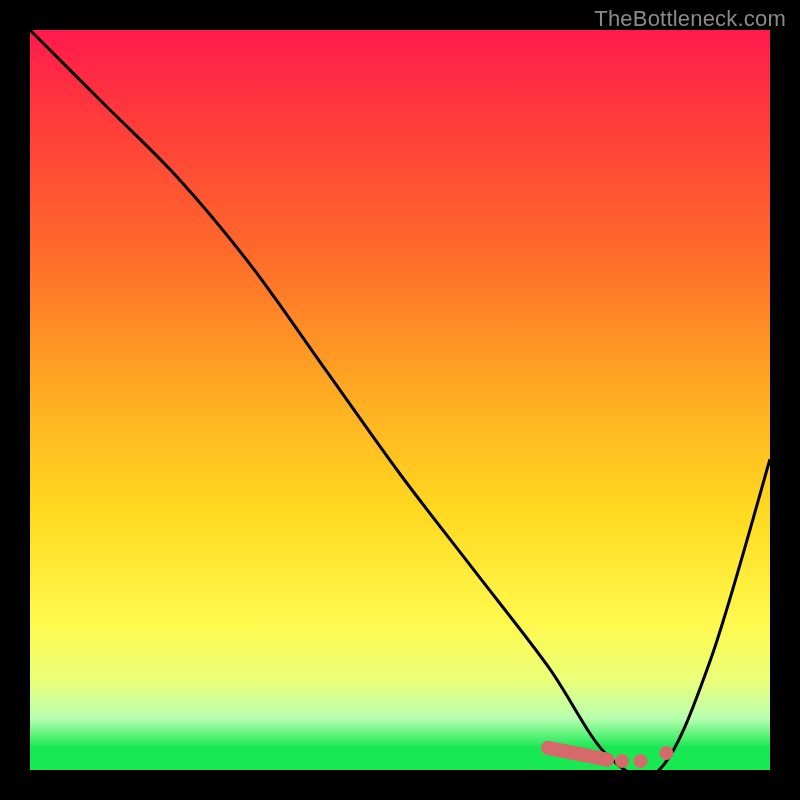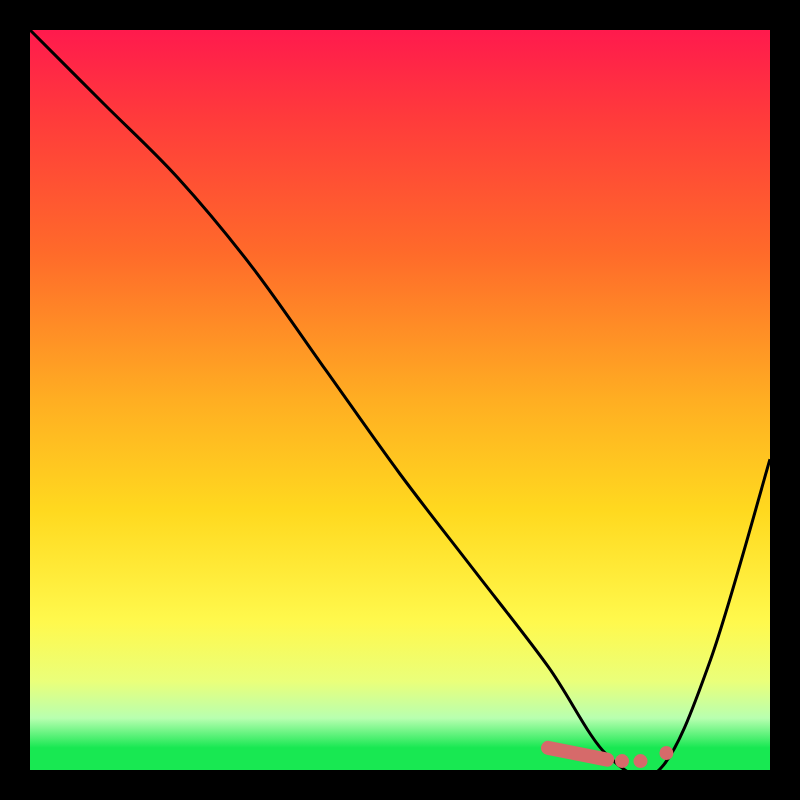--- a/index.html
+++ b/index.html
@@ -54,20 +54,21 @@
   }
   svg {
     position: absolute;
     left: 0; top: 0;
   }
 </style>
 </head>
 <body>
 
 <div class="frame">
+  <div class="attribution">TheBottleneck.com</div>
 
   <div class="plot">
     <div class="gradient"></div>
 
     <svg id="chart-svg" width="740" height="740" viewBox="0 0 740 740">
       <path id="curve-path" fill="none" stroke-width="3" d="M 0,0 C 12.333333333333334,12.333333333333334 49.33333333333333,49.33333333333333 74,74 C 98.66666666666667,98.66666666666667 123.33333333333333,120.86666666666667 148,148 C 172.66666666666666,175.13333333333333 197.33333333333334,204.7333333333333 222,236.79999999999995 C 246.66666666666666,268.8666666666666 271.3333333333333,305.8666666666666 296,340.4 C 320.6666666666667,374.93333333333334 345.3333333333333,410.7 370,444 C 394.6666666666667,477.3 419.3333333333333,508.1333333333334 444,540.2 C 468.6666666666667,572.2666666666667 495.8,605.5666666666666 518,636.4 C 540.2,667.2333333333333 558.7,707.9333333333334 577.2,725.2 C 595.7,742.4666666666667 611.7333333333333,756.0333333333333 629,740 C 646.2666666666667,723.9666666666667 662.3000000000001,680.8 680.8000000000001,629 C 699.3000000000001,577.2 730.1333333333333,462.5 740,429.2" stroke="#000000"></path>
       <path id="marker-segment" fill="none" stroke-width="14" stroke-linecap="round" d="M 518,717.8 L 577.2,729.64" stroke="#d66a6a"></path>
       <g id="marker-dots">
           <circle cx="592" cy="731.12" r="7" fill="#d66a6a"></circle>
           <circle cx="610.5" cy="731.12" r="7" fill="#d66a6a"></circle>

